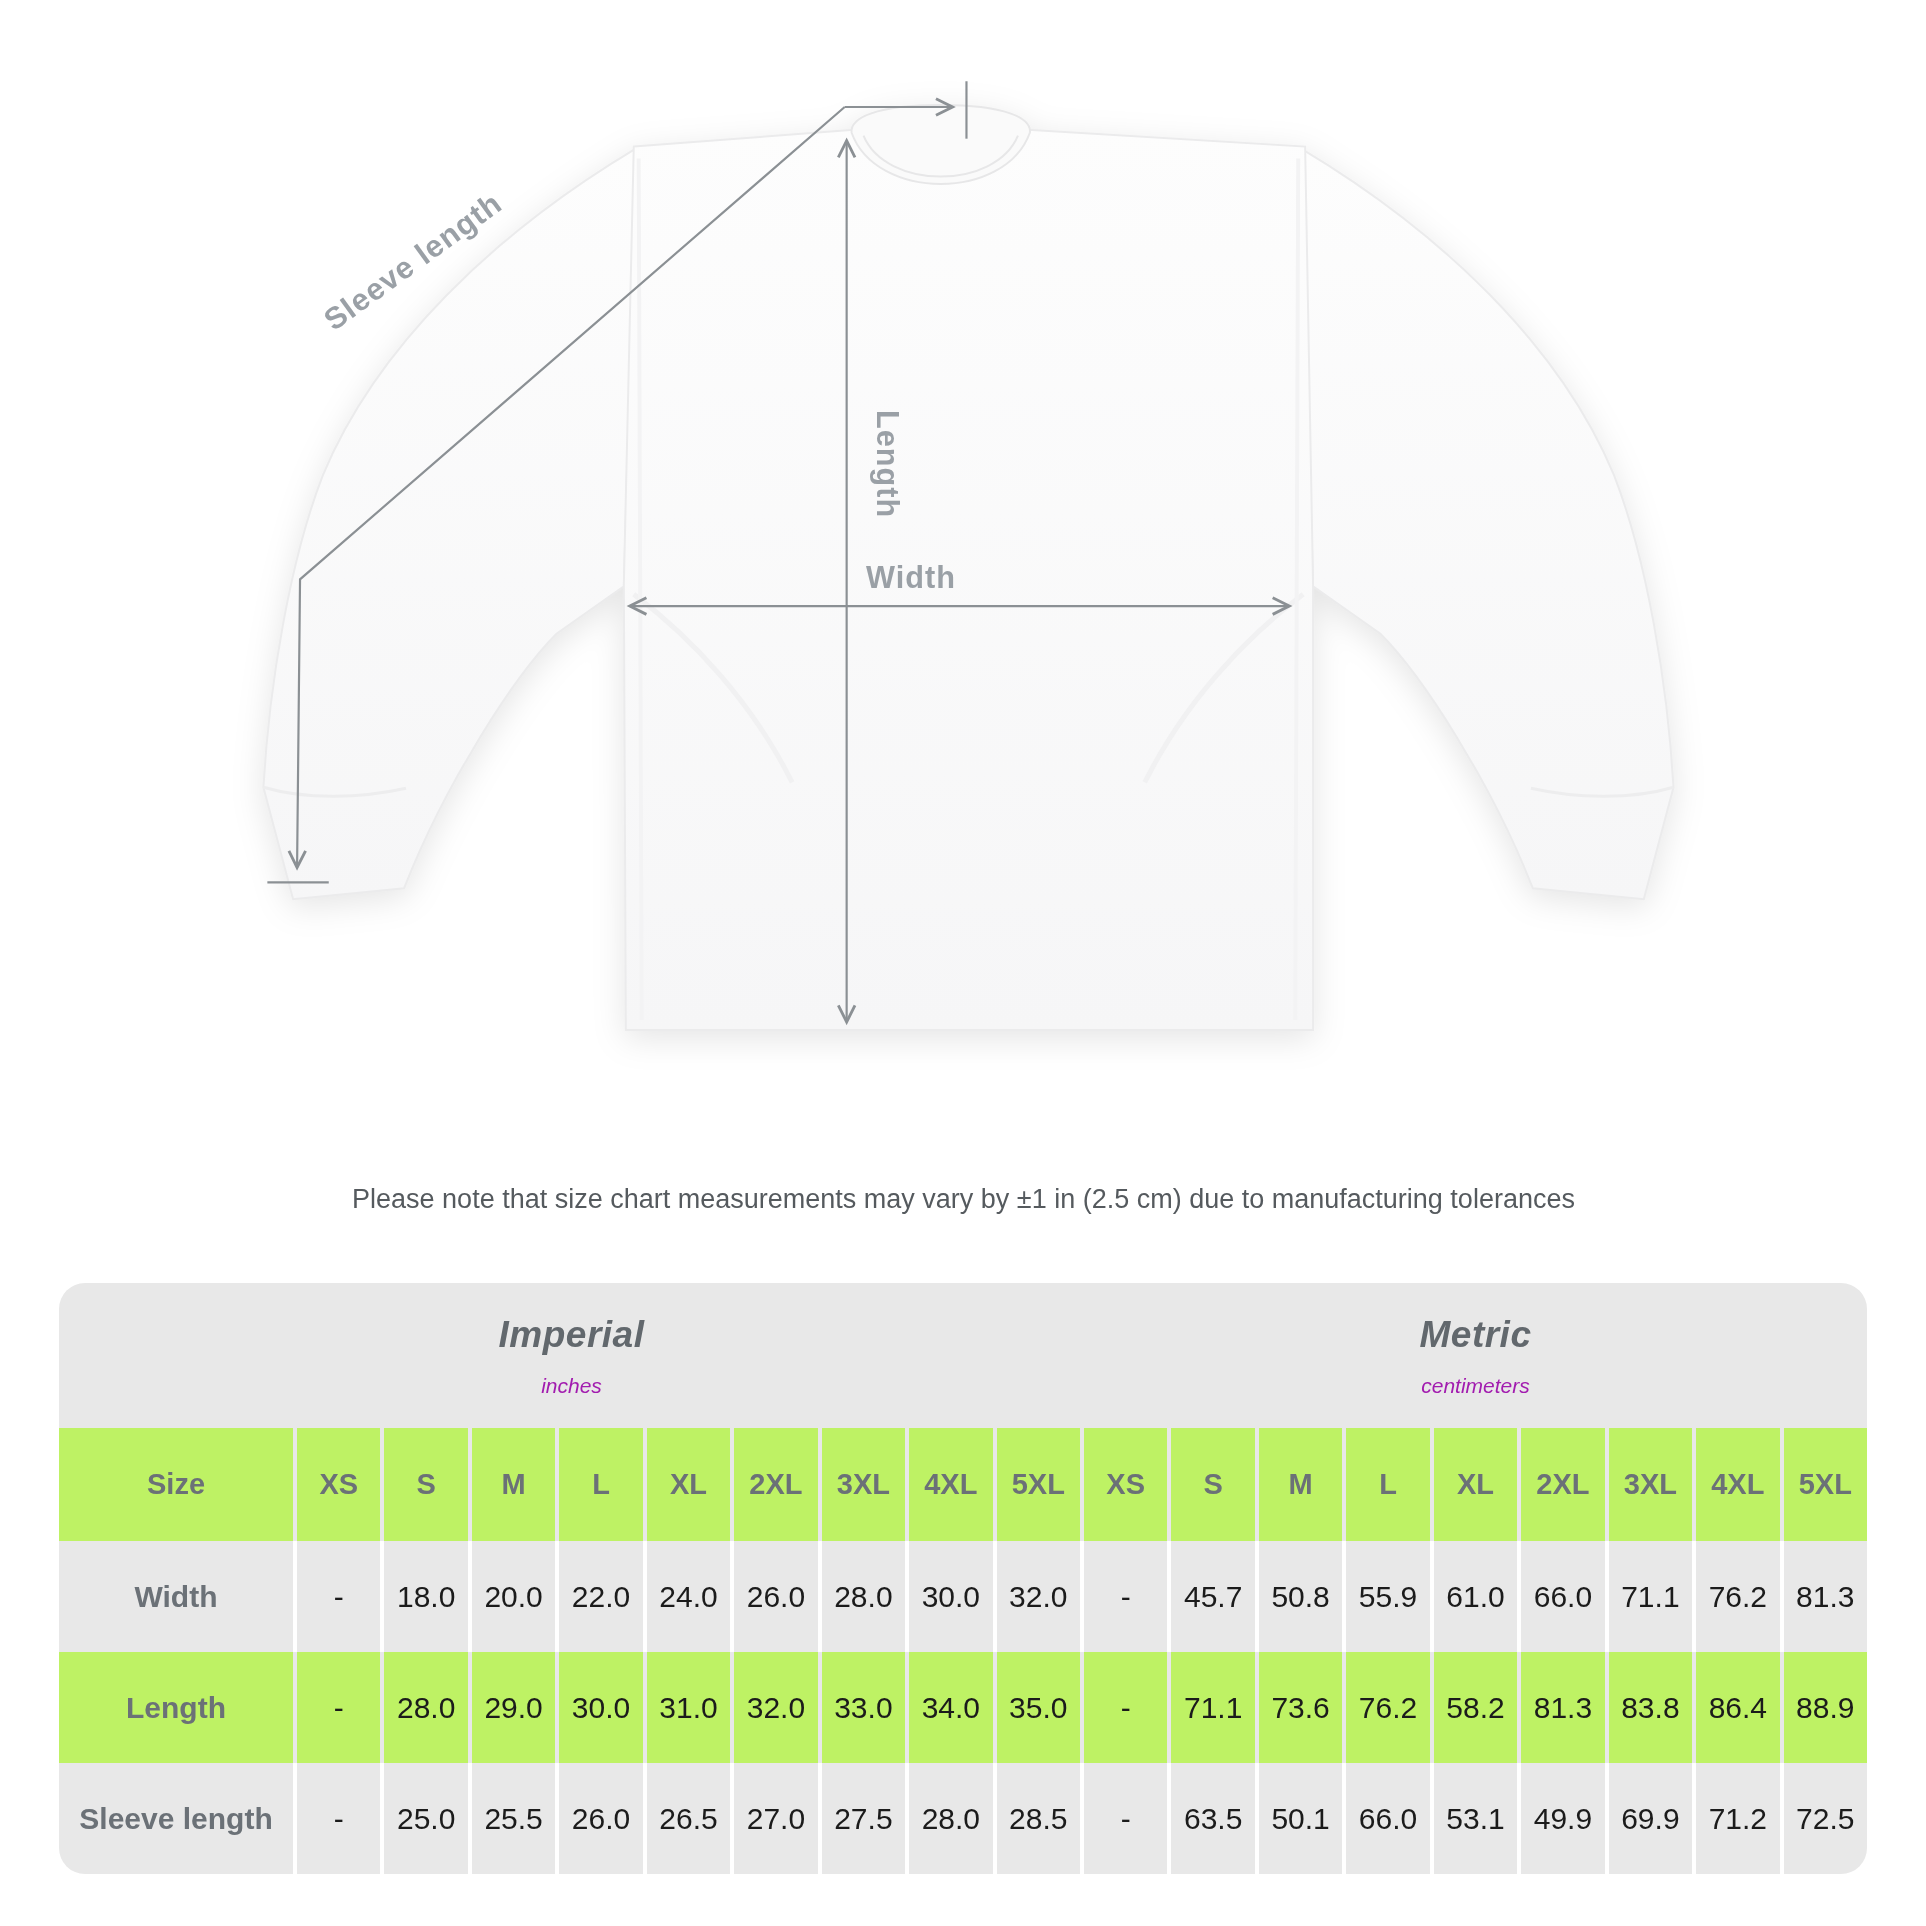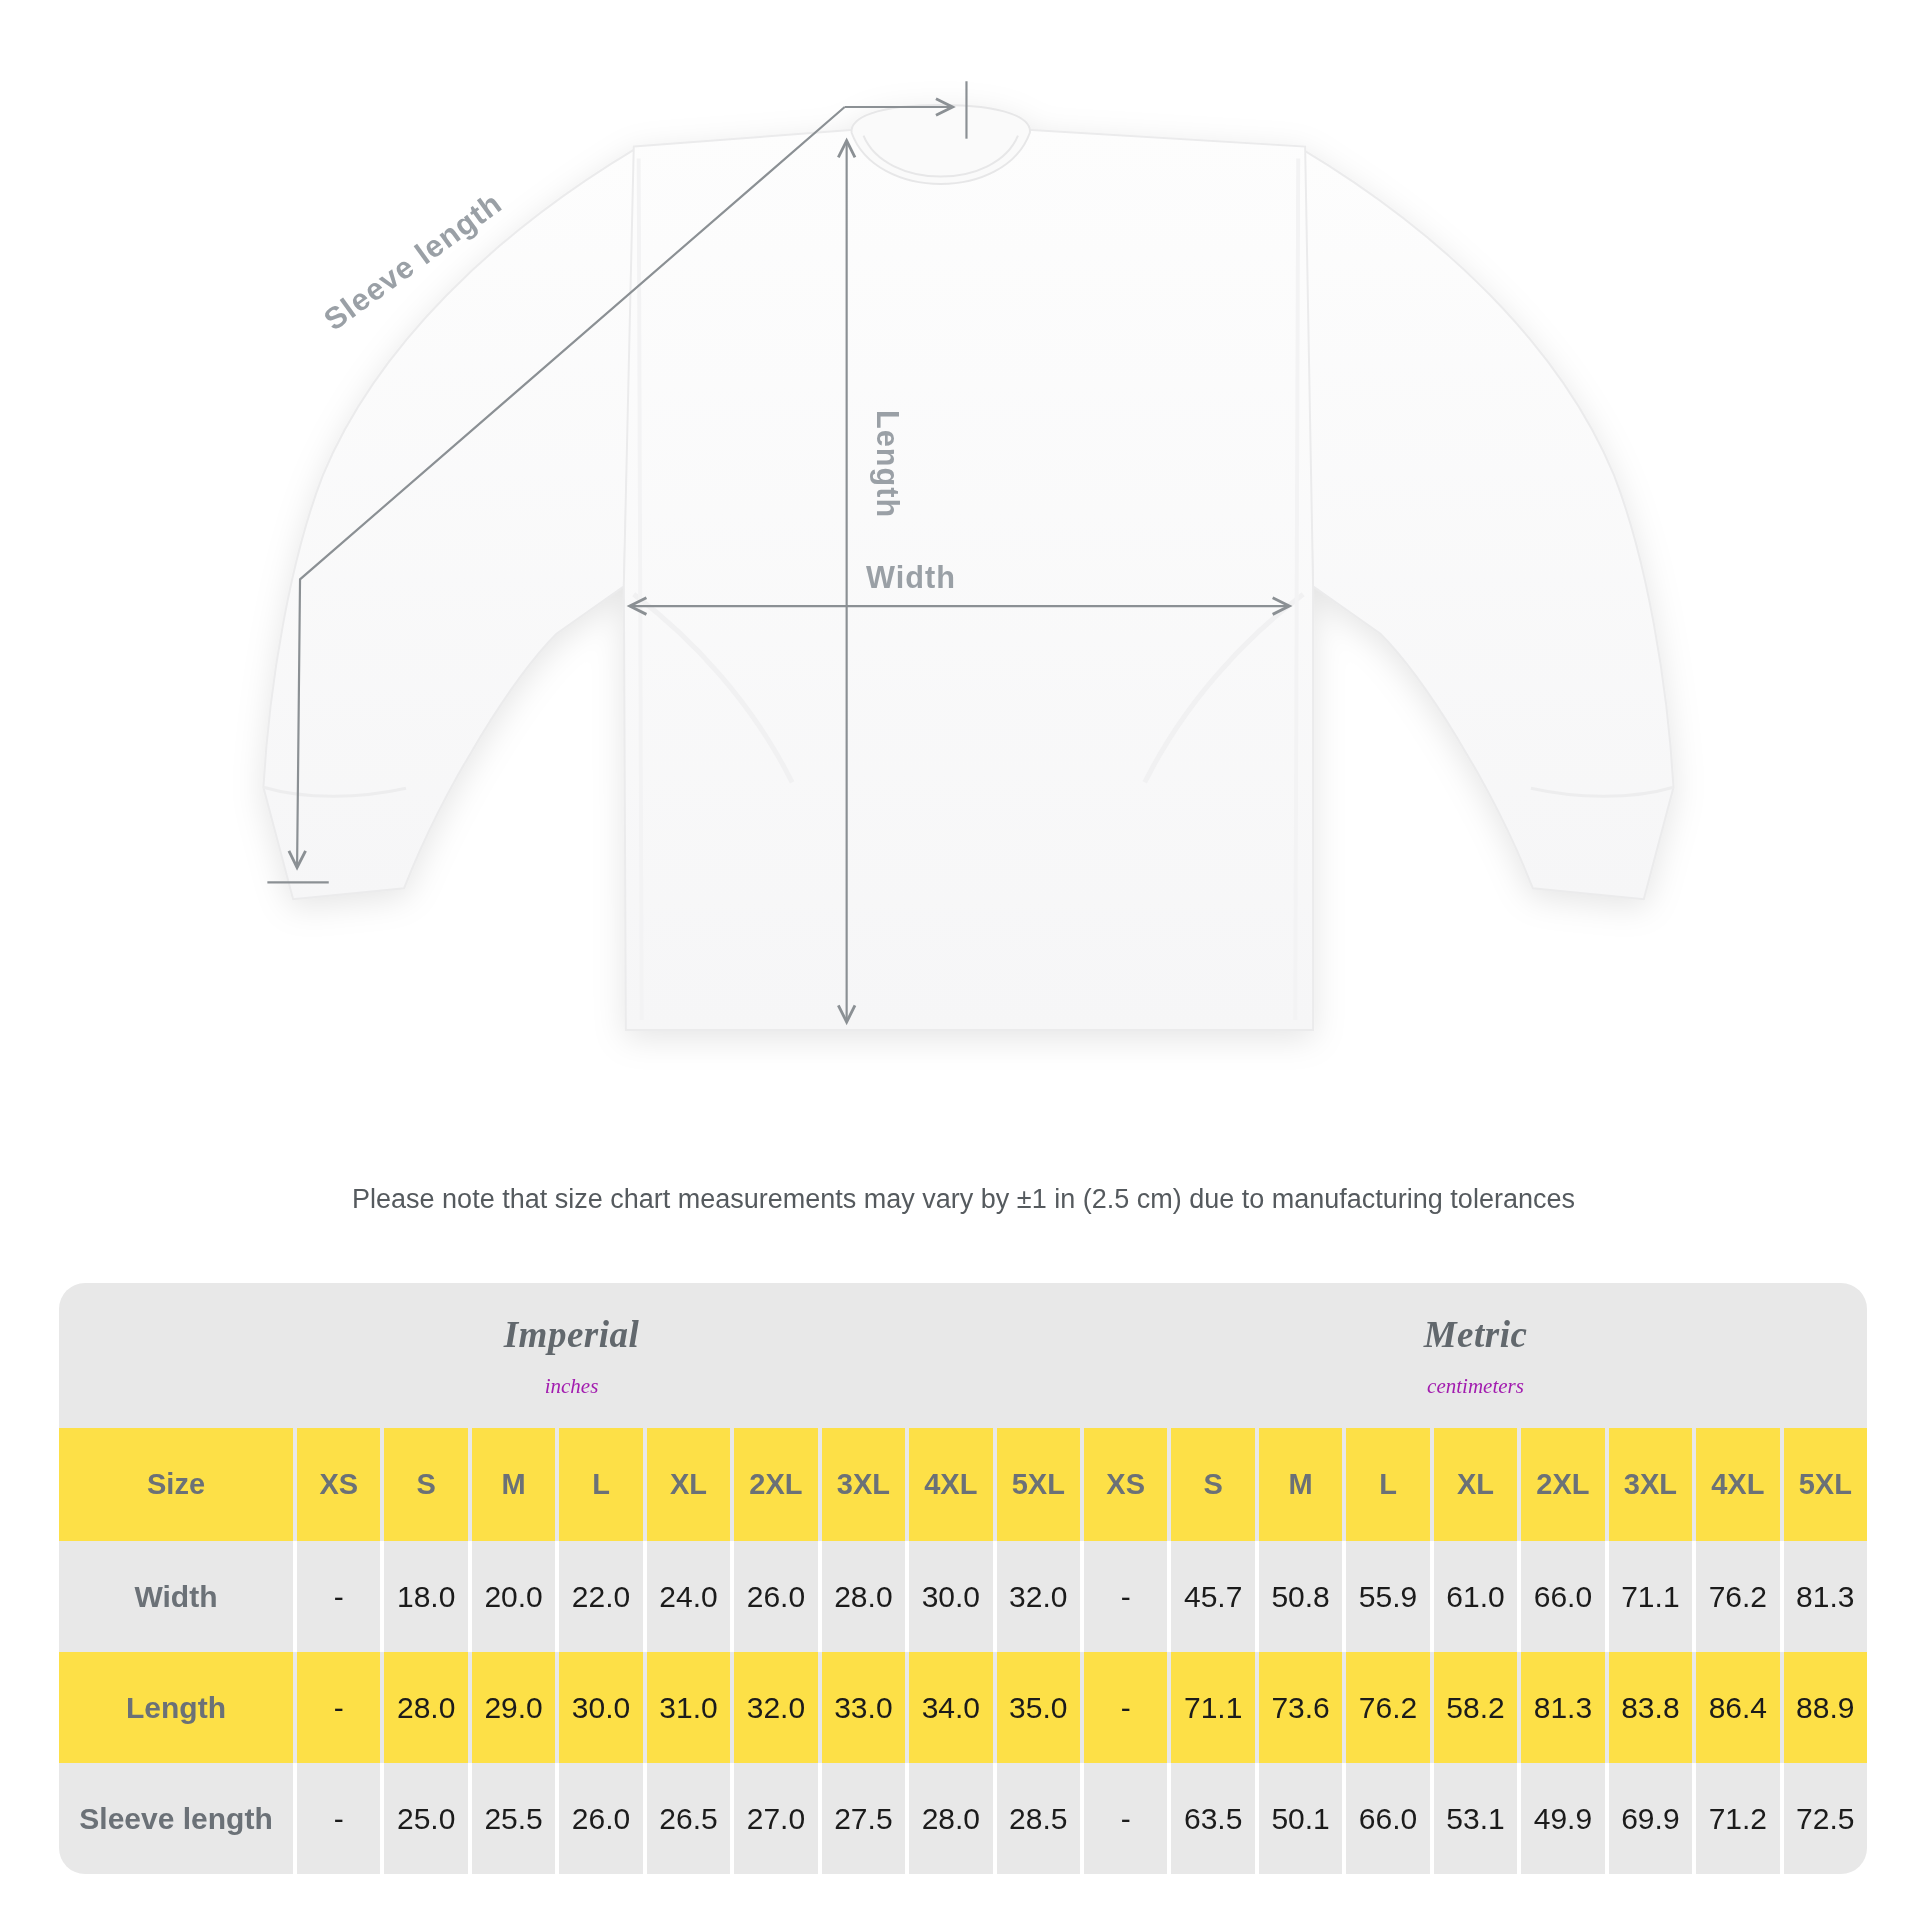--- a/index.html
+++ b/index.html
@@ -14,29 +14,29 @@
   
   .title{position:absolute;top:1121px;left:0;width:100%;text-align:center;
          font-size:46px;font-weight:bold;color:#30353a;letter-spacing:0.5px;}
   .subtitle{position:absolute;top:1184px;left:0;width:100%;text-align:center;
          font-size:27px;color:#555a5e;}
 
   
   .size-table{position:absolute;top:1283px;left:59px;width:1808px;
               border-radius:26px;overflow:hidden;}
   .band{display:flex;background:#e8e8e8;height:145px;}
-  .band-group{display:flex;flex-direction:column;align-items:center;justify-content:center;gap:6px;font-family:Liberation Serif, serif;}
+  .band-group{display:flex;flex-direction:column;align-items:center;justify-content:center;gap:6px;}
   .band-group.left{flex:0 0 1025px;}
   .band-group.right{flex:1;}
   .g-name{font-size:37px;font-weight:bold;font-style:italic;color:#62686d;letter-spacing:0.5px;}
   .g-unit{font-size:21px;font-style:italic;color:#a21caf;margin-top:12px;}
 
   .trow{display:grid;grid-template-columns:234px repeat(18,1fr);column-gap:4px;}
   .trow.norm{background:#e8e8e8;}
-  .trow.norm .cell{background:#fde047;}
+  .trow.norm .cell{background:#bef264;}
   .trow.inv{background:#ffffff;}
   .trow.inv .cell{background:#e8e8e8;}
   .trow.header .cell{height:113px;}
   .trow .cell{height:111px;display:flex;align-items:center;justify-content:center;
               font-size:30px;color:#1b1b1b;}
   .cell.head{font-weight:bold;color:#6b7177;font-size:29px;}
   .cell.rowlabel{font-weight:bold;color:#6b7177;font-size:30px;}
 
   
   .mlabel{font-family:"Liberation Sans", sans-serif;font-weight:bold;

